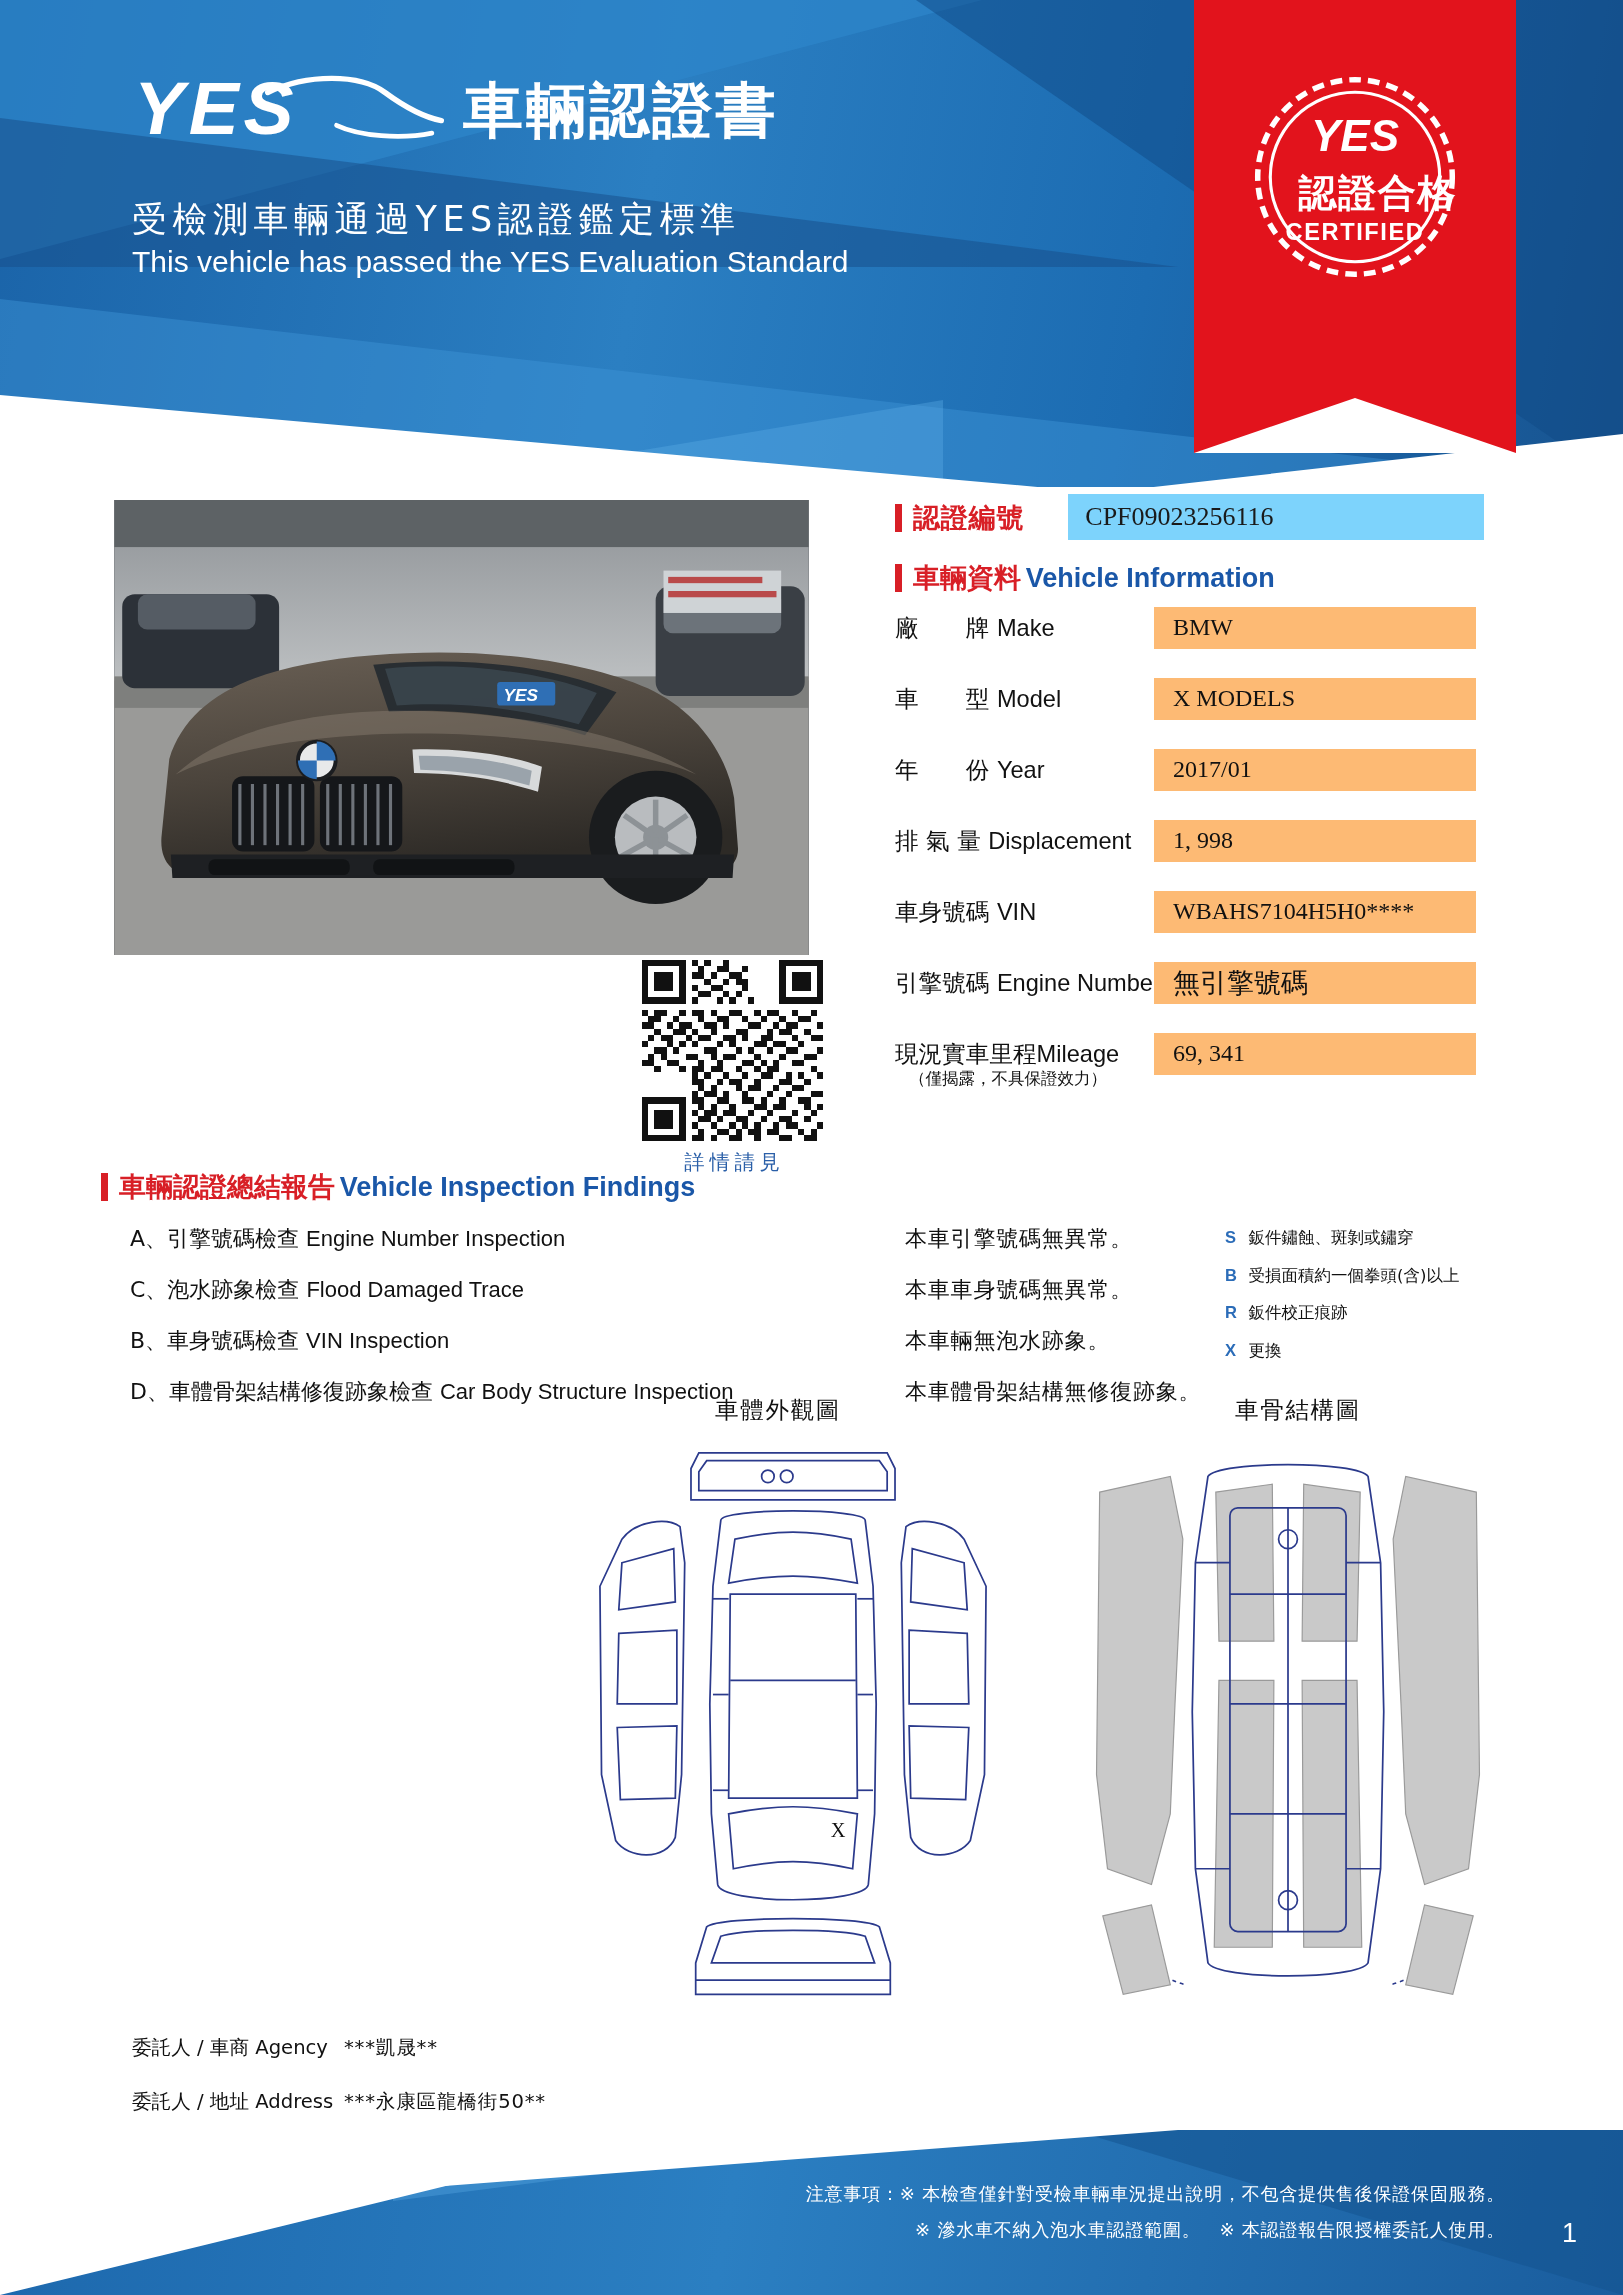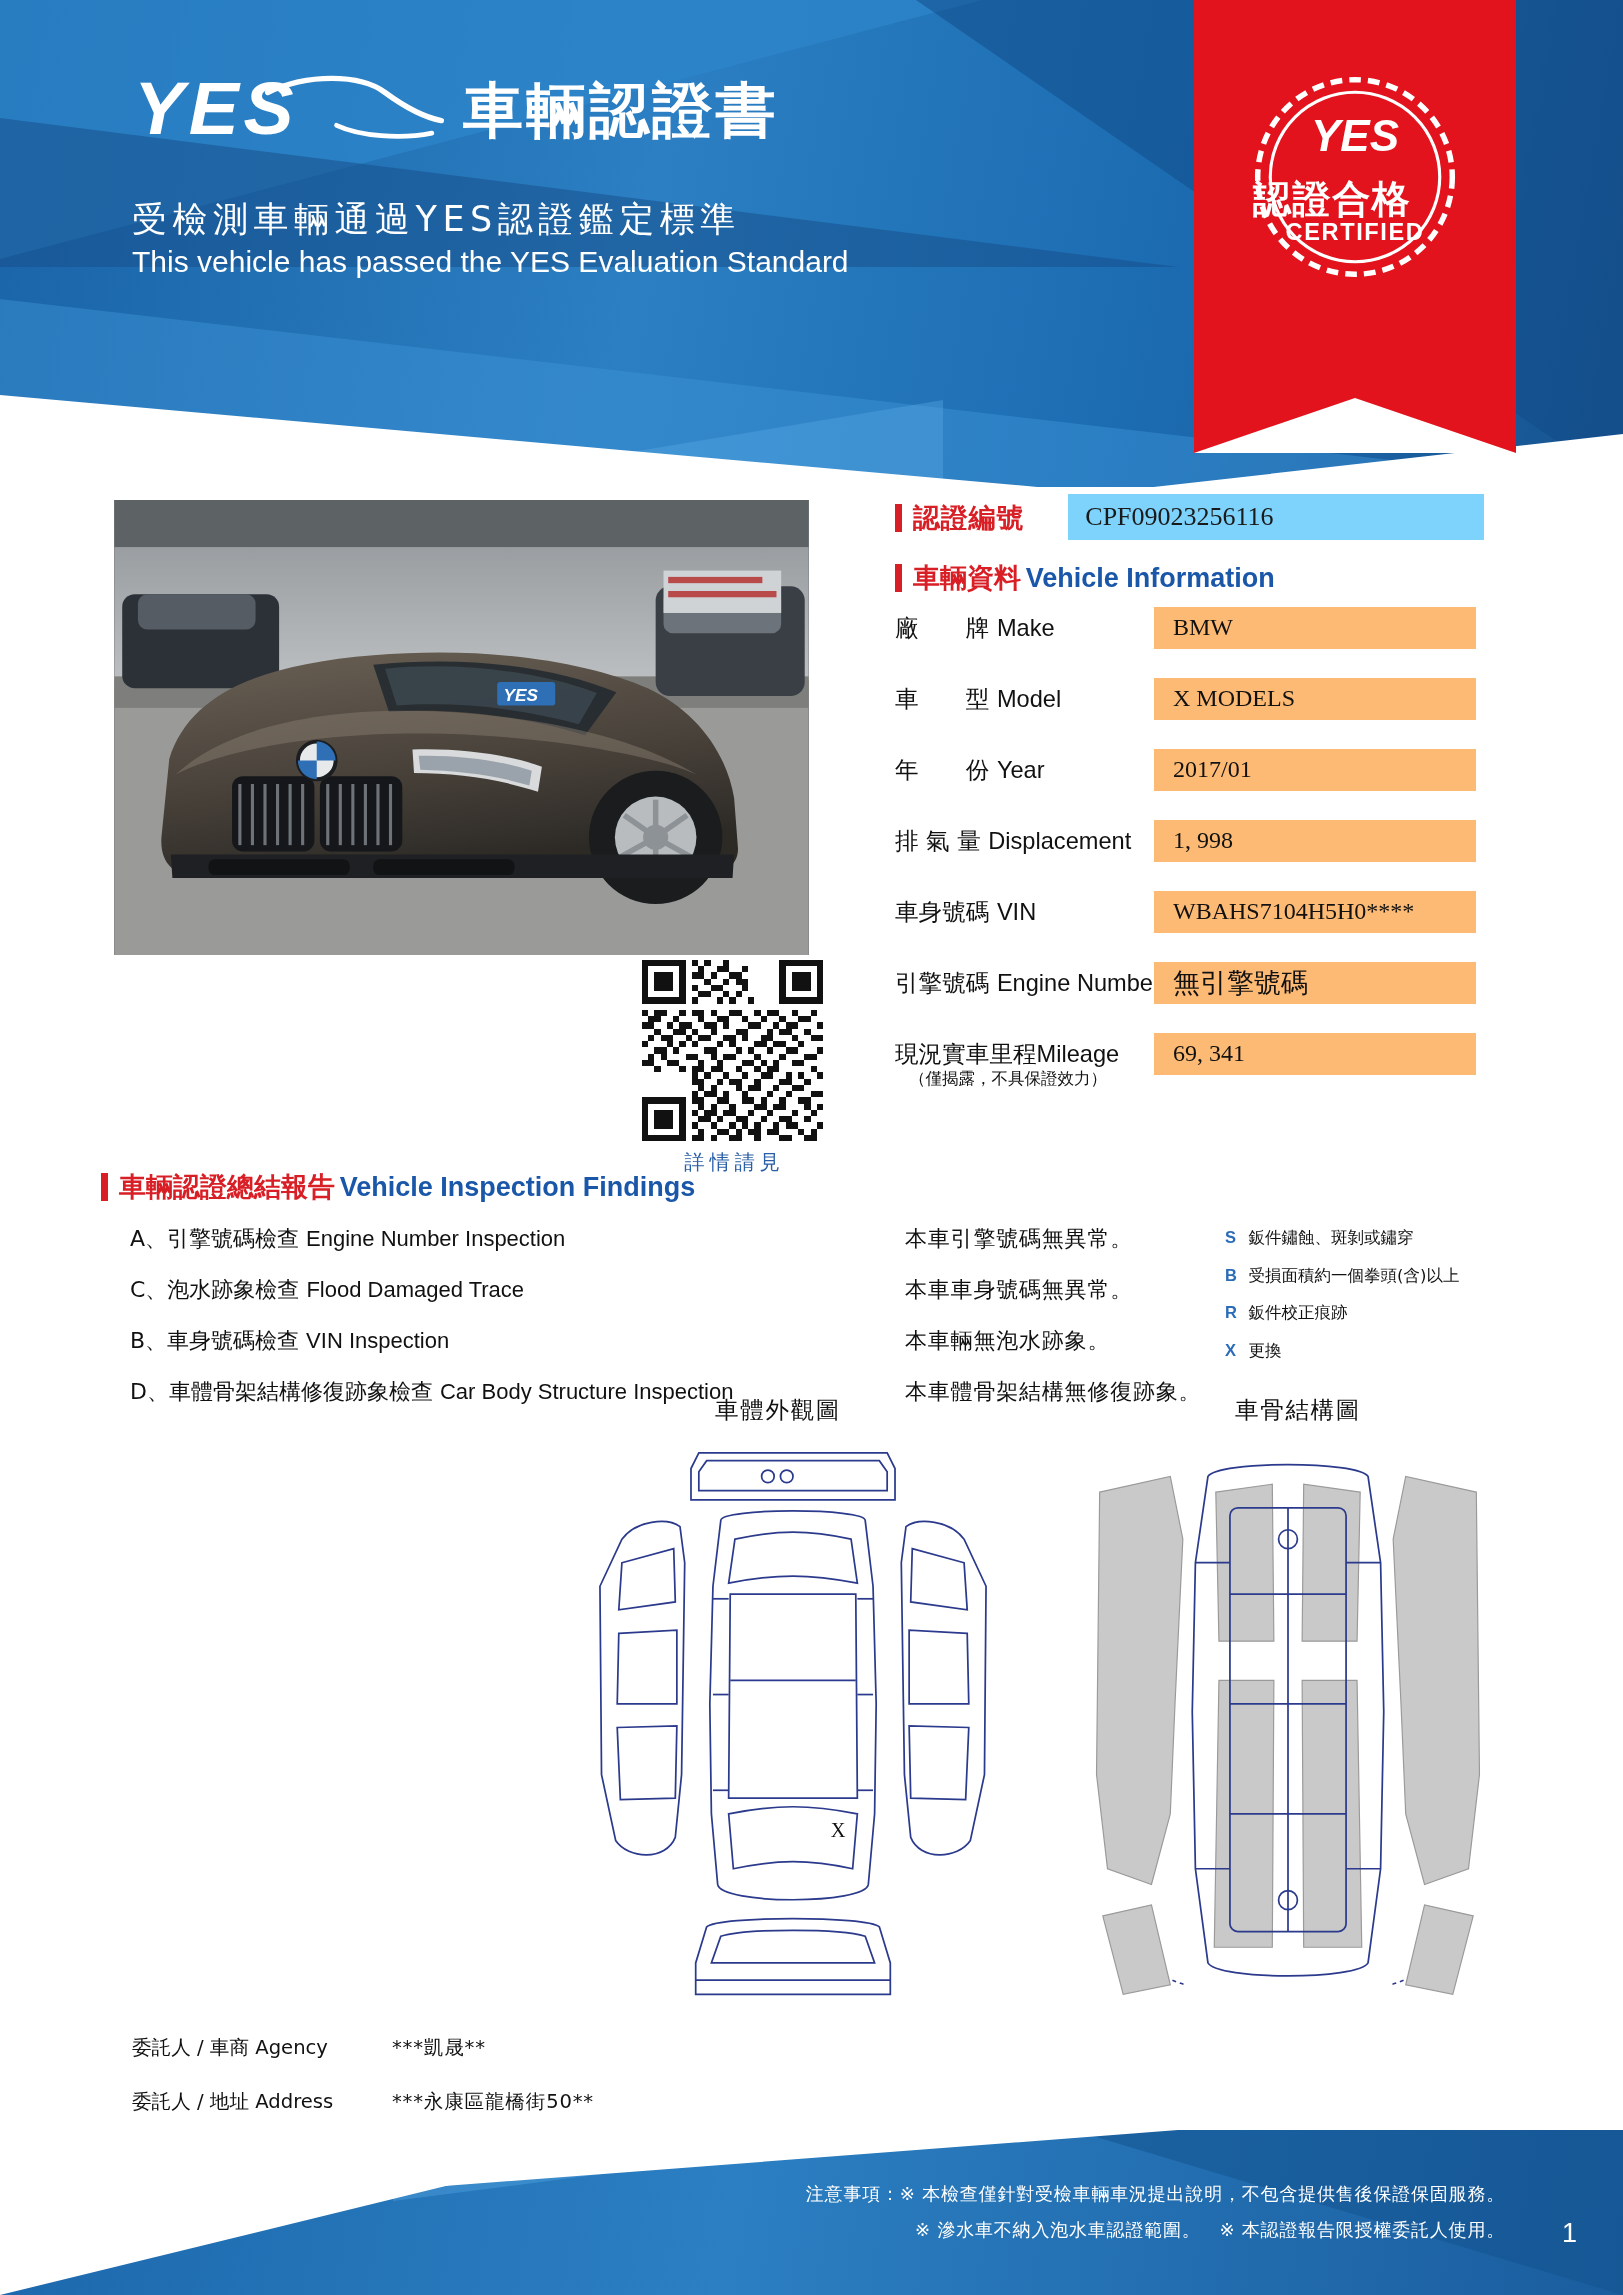--- a/index.html
+++ b/index.html
@@ -142,22 +142,22 @@
   .seal-text-yes {
     position: absolute;
     left: 0; top: 36px; width: 204px;
     text-align: center;
     font-size: 44px; font-weight: bold; font-style: italic;
     color: #ffffff;
     font-family: "Liberation Sans", sans-serif;
   }
   .seal-text-cn {
     position: absolute;
-    left: 0; top: 99px; width: 204px;
-    text-align: left;
+    left: 0; top: 93px; width: 204px;
+    text-align: right;
     font-size: 38px; font-weight: bold;
     color: #ffffff;
     letter-spacing: 1.6px;
     font-family: "DejaVu Sans", sans-serif;
   }
   .seal-text-en {
     position: absolute;
     left: 0; top: 144px; width: 204px;
     text-align: center;
     font-size: 23.6px; font-weight: bold;
@@ -378,21 +378,20 @@
     width: 212px;
     font-size: 19.6px;
     color: #111;
     font-family: "DejaVu Sans", sans-serif;
   }
   .ag-value {
     font-size: 19.6px;
     color: #111;
     font-family: "DejaVu Sans", serif;
     letter-spacing: 0.8px;
-    margin-left: 48px;
   }
 
   
   .footer {
     position: absolute;
     left: 0; bottom: 0;
     width: 1623px; height: 165px;
     overflow: hidden;
     background: #1b6fb5;
   }

